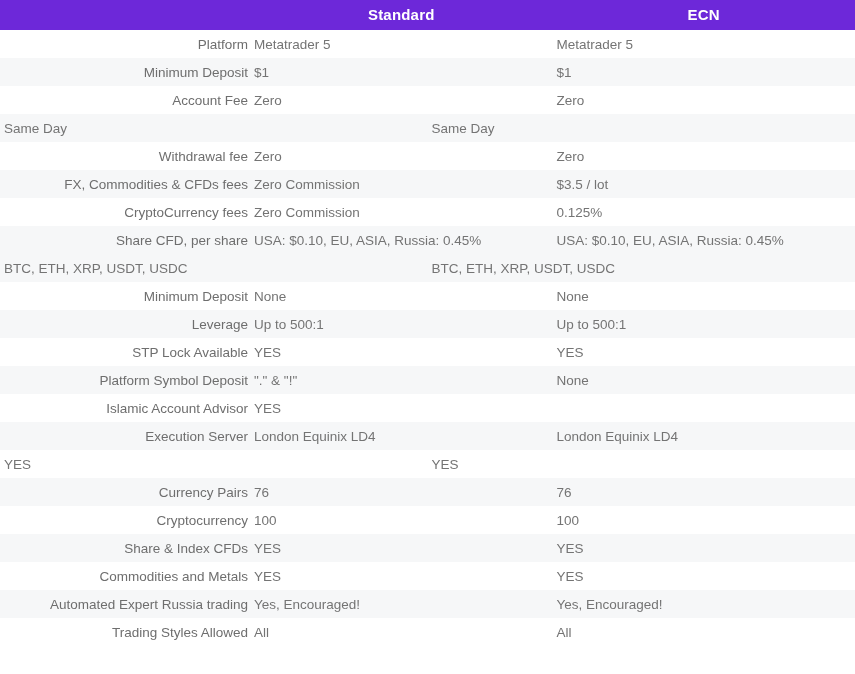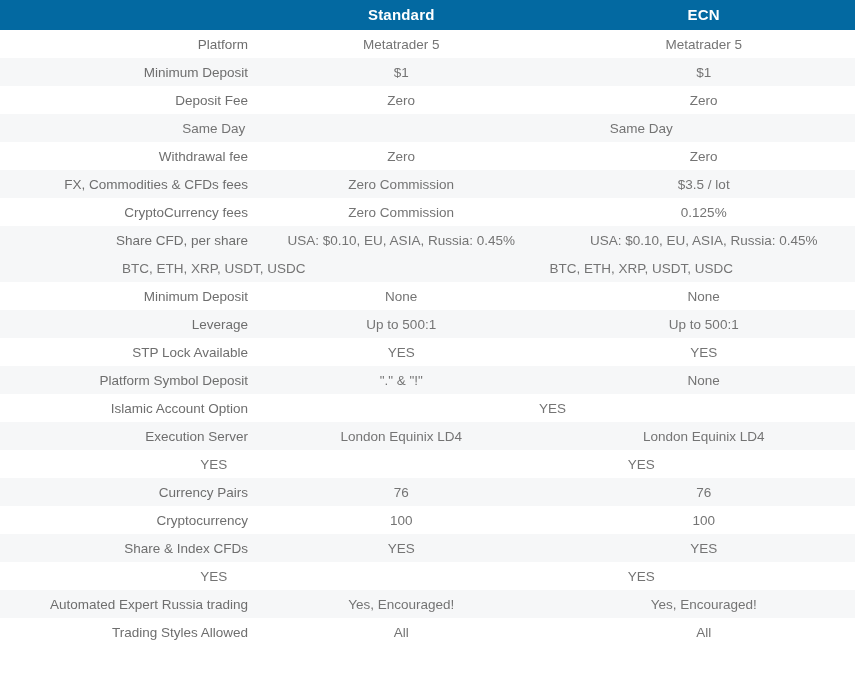--- a/index.html
+++ b/index.html
@@ -20,21 +20,21 @@
     overflow: hidden;
     background: #ffffff;
     box-sizing: border-box;
   }
 
   
   .table-header {
     display: flex;
     align-items: center;
     height: 30px;
-    background: #0369a1;
+    background: #6d28d9;
     width: 100%;
     box-sizing: border-box;
   }
   .th-label {
     width: 250px;
     flex: 0 0 250px;
   }
   .th-col {
     flex: 1 1 0;
     text-align: center;
@@ -72,21 +72,21 @@
     box-sizing: border-box;
     color: #6e6e6e;
     font-size: 13.5px;
     font-weight: 400;
     white-space: nowrap;
     overflow: hidden;
   }
 
   .cell-value {
     flex: 1 1 0;
-    text-align: center;
+    text-align: left;
     color: #747474;
     font-size: 13.5px;
     font-weight: 400;
     white-space: nowrap;
     overflow: hidden;
     padding: 0 4px;
     box-sizing: border-box;
   }
 </style>
 </head>
@@ -105,21 +105,21 @@
         <div class="cell-label">Platform</div>
         <div class="cell-value">Metatrader 5</div>
         <div class="cell-value">Metatrader 5</div>
       </div>
       <div class="table-row even">
         <div class="cell-label">Minimum Deposit</div>
         <div class="cell-value">$1</div>
         <div class="cell-value">$1</div>
       </div>
       <div class="table-row odd">
-        <div class="cell-label">Deposit Fee</div>
+        <div class="cell-label">Account Fee</div>
         <div class="cell-value">Zero</div>
         <div class="cell-value">Zero</div>
       </div>
       <div class="table-row even">
         <div class="cell-value">Same Day</div>
         <div class="cell-value">Same Day</div>
       </div>
       <div class="table-row odd">
         <div class="cell-label">Withdrawal fee</div>
         <div class="cell-value">Zero</div>
@@ -158,21 +158,21 @@
         <div class="cell-label">STP Lock Available</div>
         <div class="cell-value">YES</div>
         <div class="cell-value">YES</div>
       </div>
       <div class="table-row even">
         <div class="cell-label">Platform Symbol Deposit</div>
         <div class="cell-value">"." &amp; "!"</div>
         <div class="cell-value">None</div>
       </div>
       <div class="table-row odd">
-        <div class="cell-label">Islamic Account Option</div>
+        <div class="cell-label">Islamic Account Advisor</div>
         <div class="cell-value">YES</div>
       </div>
       <div class="table-row even">
         <div class="cell-label">Execution Server</div>
         <div class="cell-value">London Equinix LD4</div>
         <div class="cell-value">London Equinix LD4</div>
       </div>
       <div class="table-row odd">
         <div class="cell-value">YES</div>
         <div class="cell-value">YES</div>
@@ -186,20 +186,21 @@
         <div class="cell-label">Cryptocurrency</div>
         <div class="cell-value">100</div>
         <div class="cell-value">100</div>
       </div>
       <div class="table-row even">
         <div class="cell-label">Share &amp; Index CFDs</div>
         <div class="cell-value">YES</div>
         <div class="cell-value">YES</div>
       </div>
       <div class="table-row odd">
+        <div class="cell-label">Commodities and Metals</div>
         <div class="cell-value">YES</div>
         <div class="cell-value">YES</div>
       </div>
       <div class="table-row even">
         <div class="cell-label">Automated Expert Russia trading</div>
         <div class="cell-value">Yes, Encouraged!</div>
         <div class="cell-value">Yes, Encouraged!</div>
       </div>
       <div class="table-row odd">
         <div class="cell-label">Trading Styles Allowed</div>

